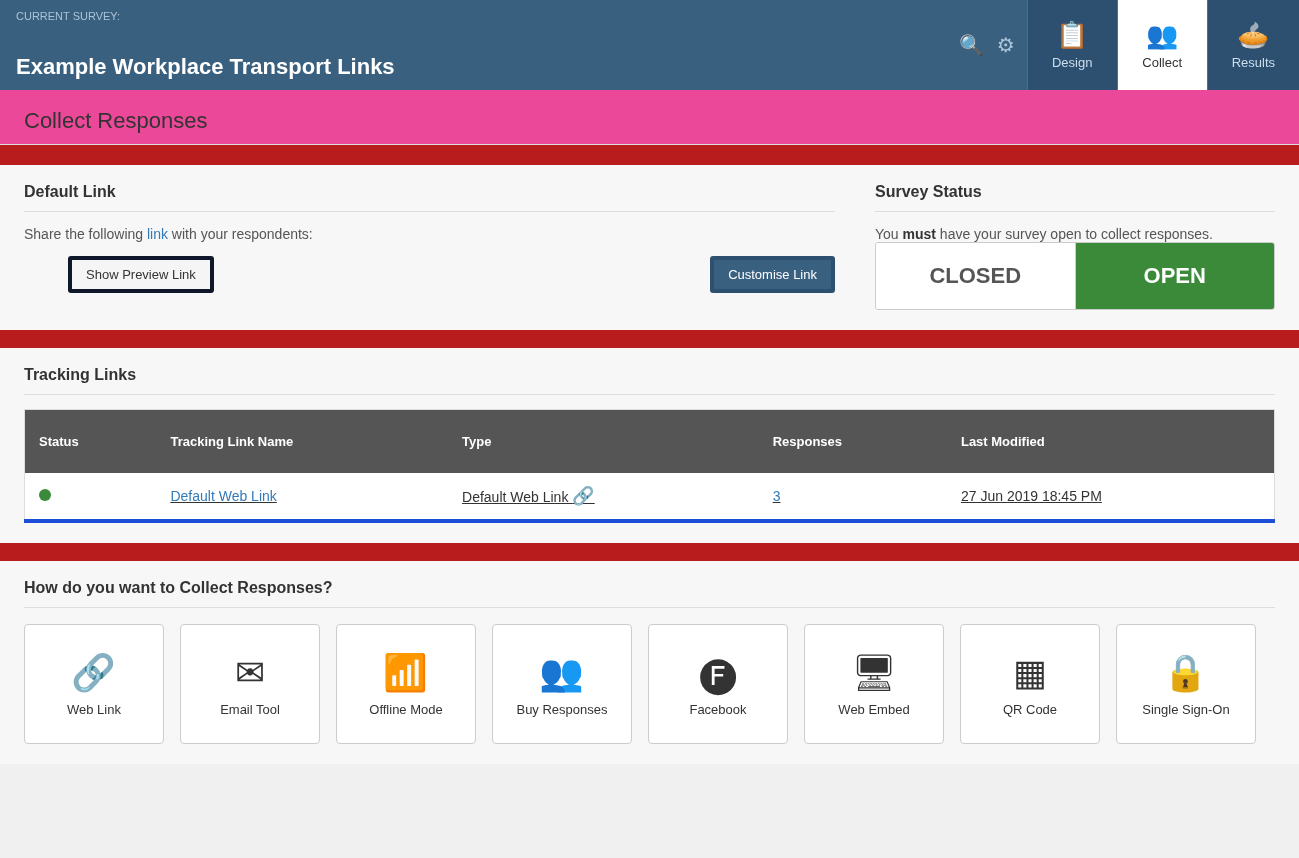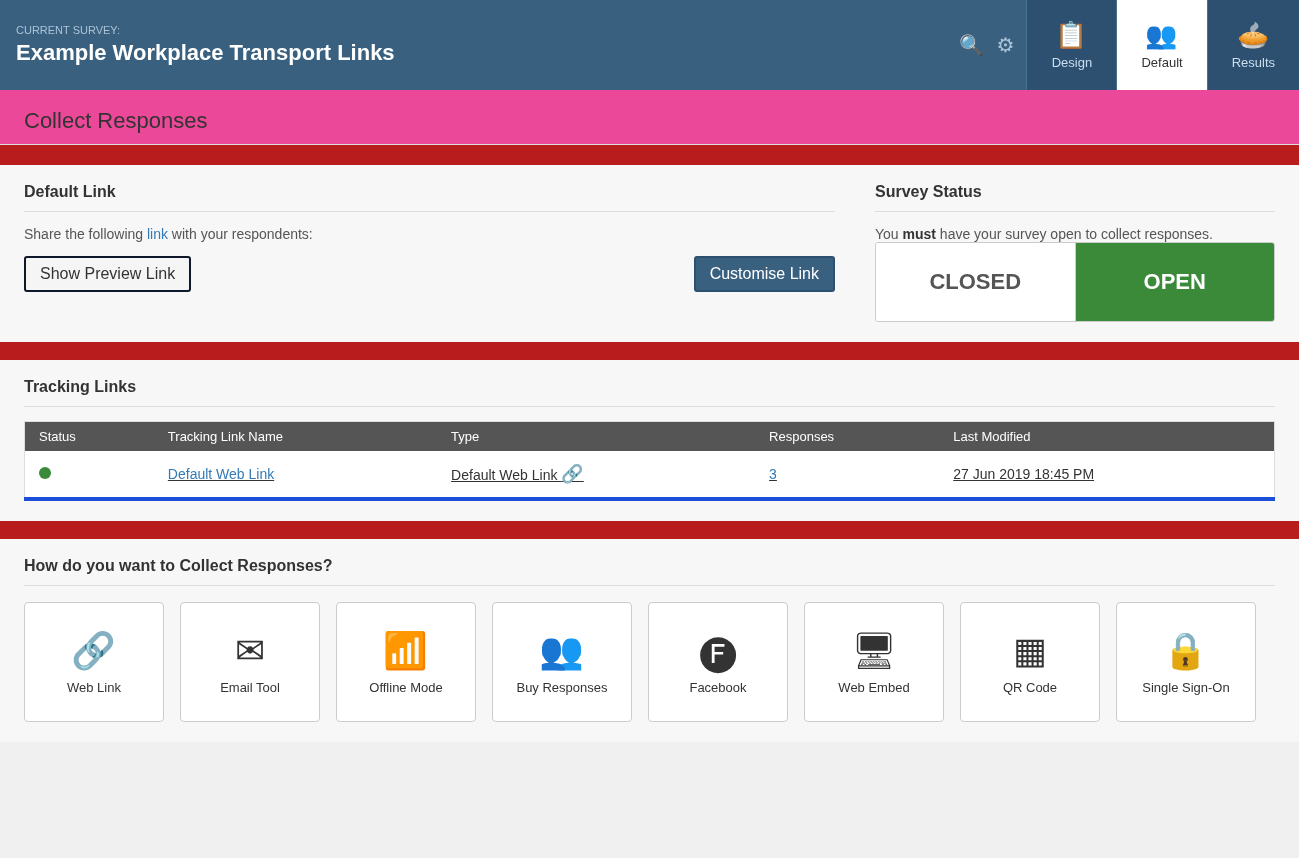--- a/index.html
+++ b/index.html
@@ -11,21 +11,21 @@
       color: white;
       display: flex;
       align-items: stretch;
       height: 90px;
     }
     .header-left {
       flex: 1;
       padding: 10px 16px;
       display: flex;
       flex-direction: column;
-      justify-content: center;
+      justify-content: space-between;
     }
     .header-current-survey {
       font-size: 11px;
       color: #aac4d8;
       text-transform: uppercase;
       margin-bottom: 4px;
     }
     .header-title {
       font-size: 22px;
       font-weight: bold;
@@ -125,42 +125,43 @@
       border-radius: 3px;
     }
 
     .btn-row {
       display: flex;
       justify-content: space-between;
       align-items: center;
     }
     .btn {
       padding: 7px 14px;
-      font-size: 16px;
+      font-size: 13px;
       cursor: pointer;
       border-radius: 3px;
-      border: 2px solid #0f172a;
+      border: 4px solid #0f172a;
       background: #f5f5f5;
       color: #333;
+      margin-left: 44px;
     }
     .btn-primary {
       background: #3a6080;
       color: white;
       border-color: #2d5070;
     }
 
     
     .status-text { color: #555; font-size: 14px; }
     .status-text .keyword { color: #333; font-weight: bold; }
     .status-toggle {
       display: flex;
       border: 1px solid #ccc;
       border-radius: 3px;
       overflow: hidden;
-      height: 80px;
+      height: 68px;
     }
     .status-closed {
       flex: 1;
       display: flex;
       align-items: center;
       justify-content: center;
       font-size: 22px;
       font-weight: bold;
       color: #555;
       background: white;
@@ -189,24 +190,24 @@
       width: 100%;
       border-collapse: collapse;
       background: white;
       border: 1px solid #ddd;
     }
     .tracking-table thead tr {
       background: #555;
       color: white;
     }
     .tracking-table thead th {
-      padding: 7px 14px;
+      padding: 24px 14px;
       text-align: left;
       font-size: 13px;
-      font-weight: normal;
+      font-weight: bold;
     }
     .tracking-table tbody tr {
       border-bottom: 4px solid #1d4ed8;
       text-decoration: underline;
     }
     .tracking-table tbody td {
       padding: 12px 14px;
       font-size: 14px;
     }
     .status-dot {
@@ -275,21 +276,21 @@
       <span>⚙</span>
     </button>
   </div>
   <nav class="nav-tabs">
     <a class="nav-tab" href="#">
       <span class="nav-tab-icon">📋</span>
       <span>Design</span>
     </a>
     <a class="nav-tab active" href="#">
       <span class="nav-tab-icon">👥</span>
-      <span>Default</span>
+      <span>Collect</span>
     </a>
     <a class="nav-tab" href="#">
       <span class="nav-tab-icon">🥧</span>
       <span>Results</span>
     </a>
   </nav>
 </div>
 
 <div class="page-content">
   <h1 class="page-heading">Collect Responses</h1>

